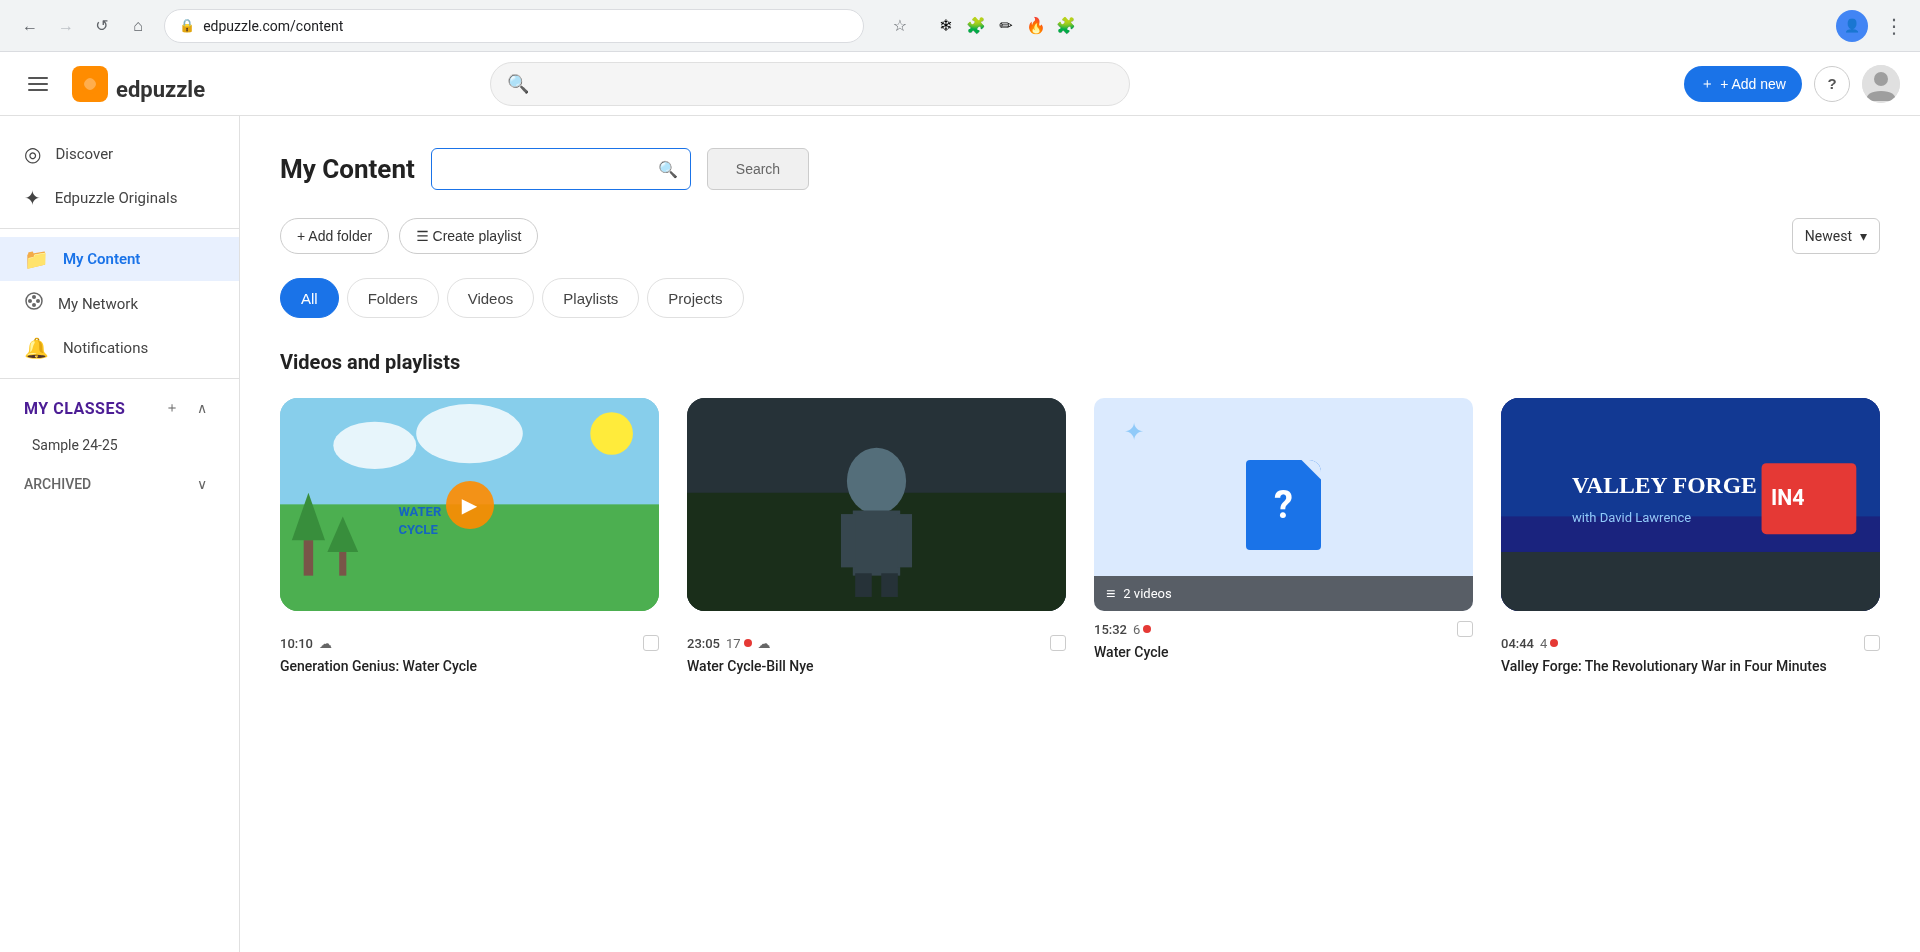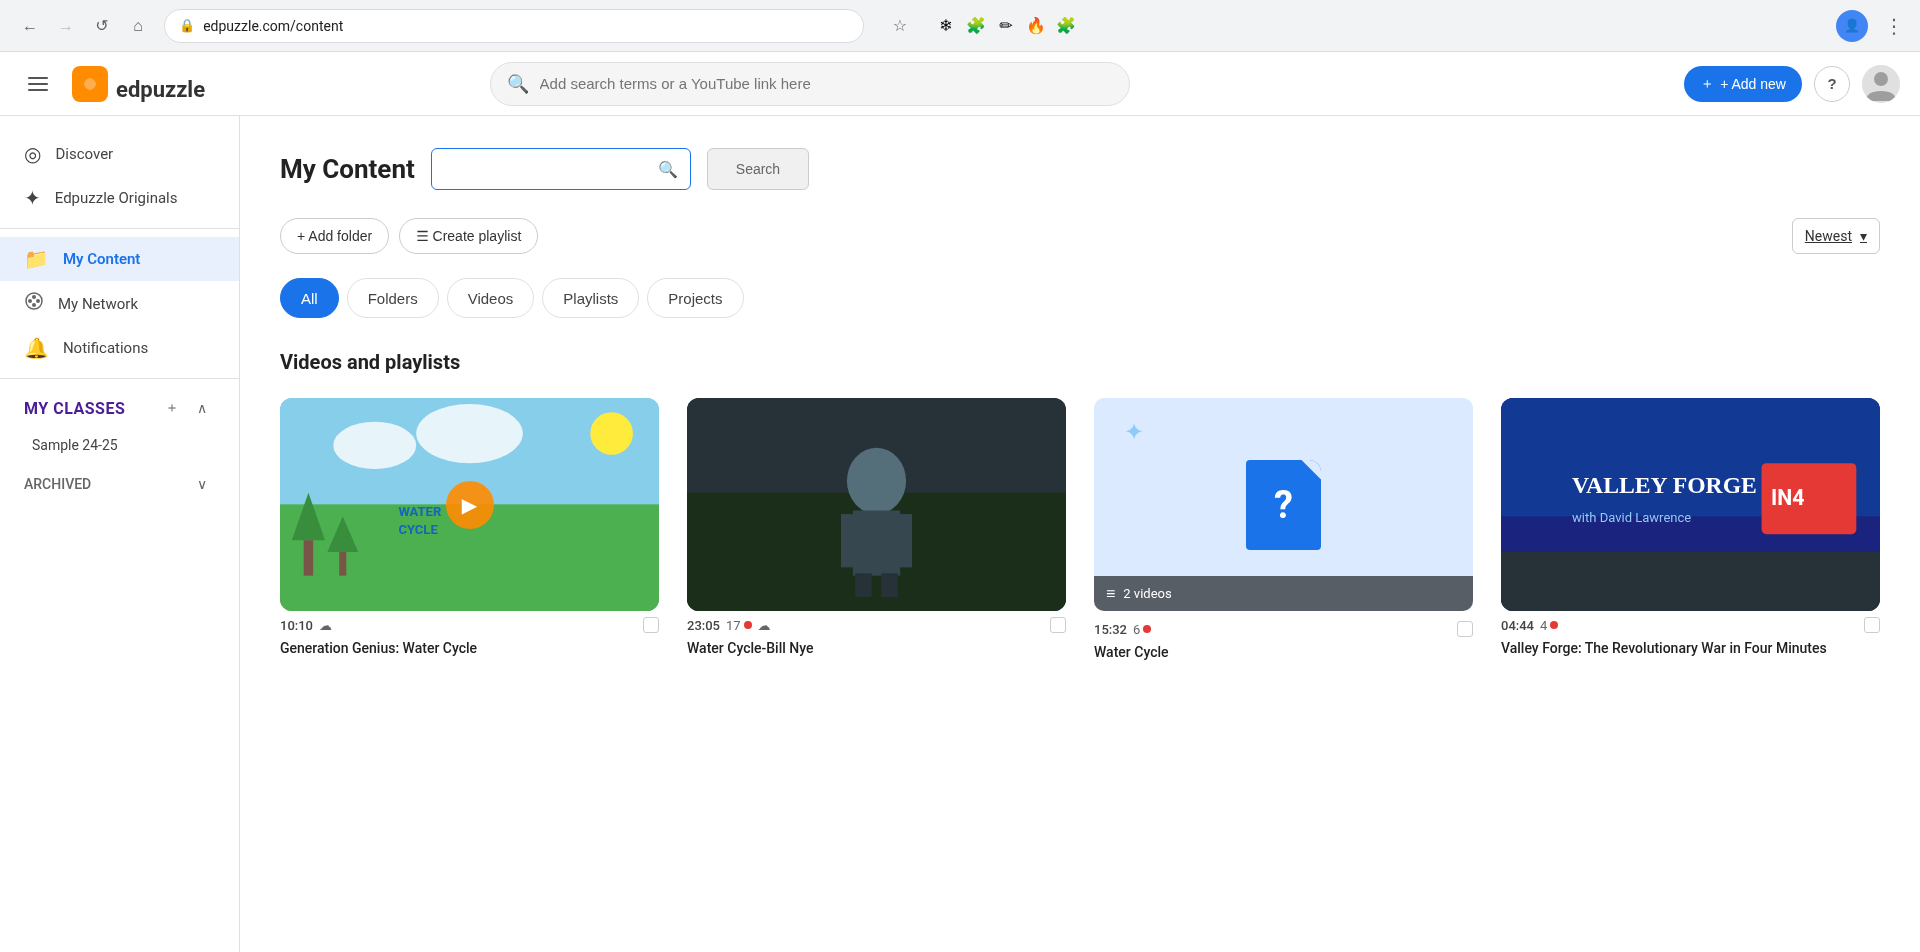--- a/index.html
+++ b/index.html
@@ -188,21 +188,21 @@
     .toolbar-btn {
       border: 1.5px solid #ccc; border-radius: 20px;
       background: #fff; height: 36px; padding: 0 16px;
       font-size: 14px; color: #333; cursor: pointer;
       display: flex; align-items: center; gap: 6px;
     }
     .sort-dropdown {
       border: 1.5px solid #ccc; border-radius: 6px;
       background: #fff; height: 36px; padding: 0 12px;
       font-size: 14px; color: #333; cursor: pointer;
-      display: flex; align-items: center; gap: 8px; text-decoration: underline;
+      display: flex; align-items: center; gap: 8px;
     }
 
     
     .filter-tabs {
       display: flex; gap: 8px; margin-bottom: 32px;
     }
     .filter-tab {
       border: 1.5px solid #e0e0e0; border-radius: 20px;
       background: #fff; height: 40px; padding: 0 20px;
       font-size: 15px; color: #444; cursor: pointer;
@@ -216,23 +216,23 @@
 
     
     .video-grid {
       display: grid;
       grid-template-columns: repeat(4, 1fr);
       gap: 28px;
     }
     .video-card { cursor: pointer; }
     .video-thumb {
       width: 100%; aspect-ratio: 16/9;
-      border-radius: 12px; overflow: hidden;
+      border-radius: 18px; overflow: hidden;
       position: relative; background: #e0e0e0;
-      margin-bottom: 6px;
+      margin-bottom: 24px;
     }
     .thumb-overlay {
       position: absolute; bottom: 0; left: 0; right: 0;
       background: rgba(0,0,0,0.6); color: white;
       padding: 8px 12px; display: flex; align-items: center; gap: 8px;
       font-size: 13px;
     }
     .thumb-list-icon { font-size: 16px; }
     .video-meta {
       display: flex; align-items: center; gap: 6px;
@@ -320,21 +320,20 @@
     <div class="logo-img">
       <svg width="24" height="24" viewBox="0 0 24 24">
           <circle cx="12" cy="12" r="10" fill="#ff8c00"></circle>
           <path d="M8 8 Q12 4 16 8 Q20 12 16 16 Q12 20 8 16 Q4 12 8 8Z" fill="#fff" opacity="0.3"></path>
         </svg>
     </div>
     <span class="logo-text">edpuzzle</span>
   </a>
   <div class="header-search">
     <span class="search-icon-header">🔍</span>
-    <input class="header-search-input" type="text" placeholder="Add search terms or a YouTube link here" style="">
   </div>
   <div class="header-right">
     <button class="add-new-btn">
       <span>＋</span>
       <span>+ Add new</span>
     </button>
     <button class="help-btn">
       <span>?</span>
     </button>
     <div class="user-avatar-header">

